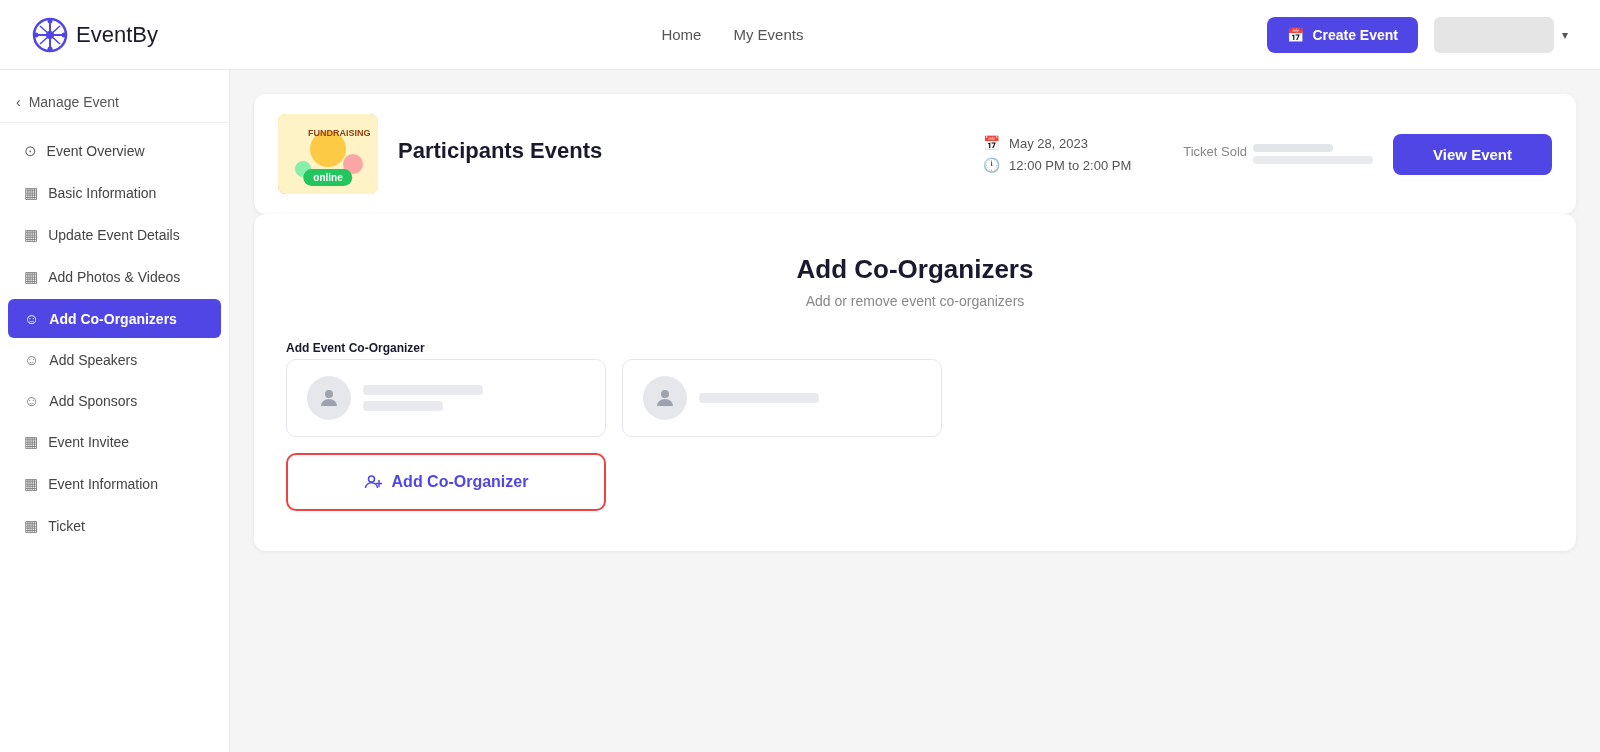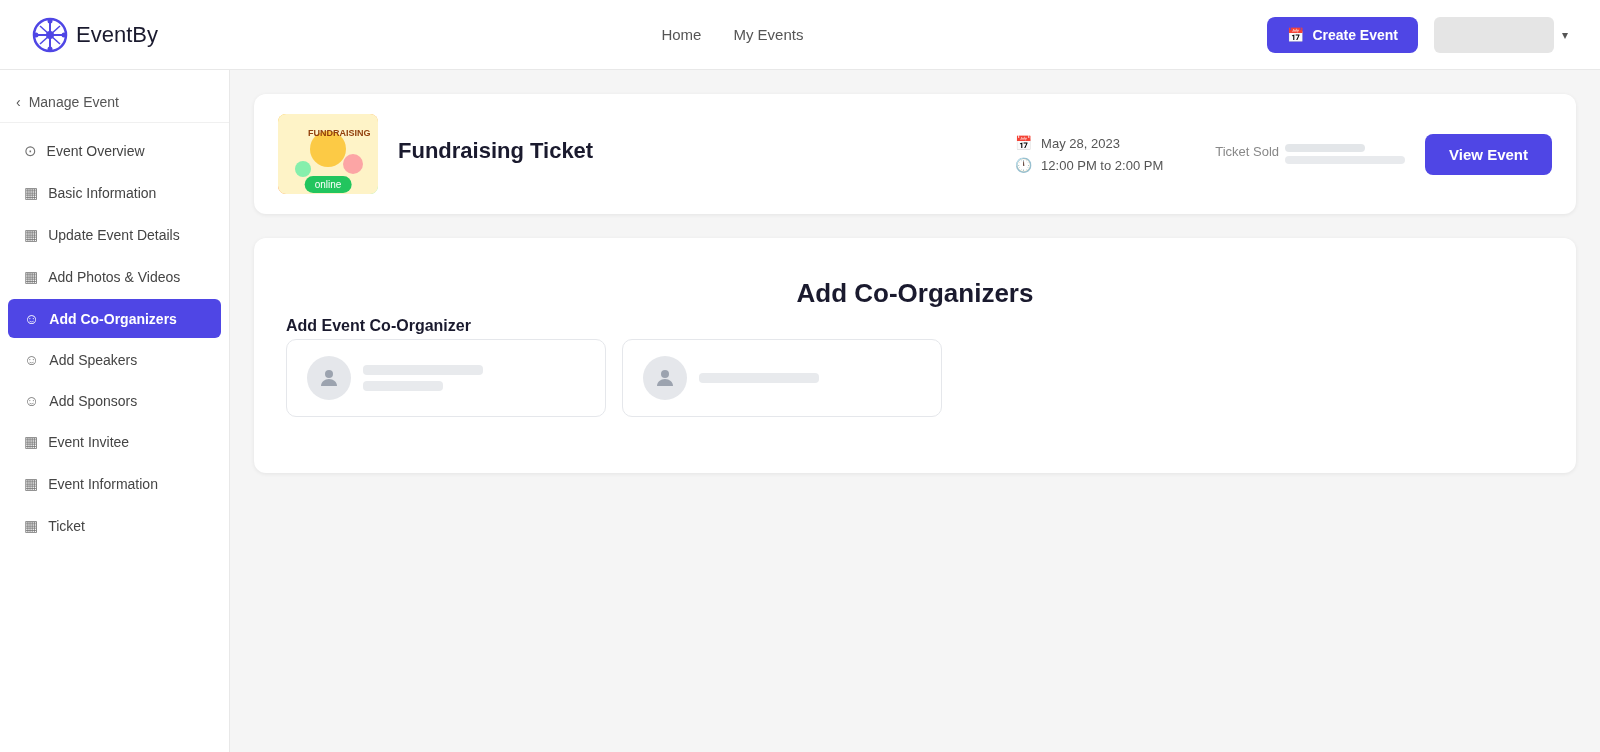--- a/index.html
+++ b/index.html
@@ -142,21 +142,20 @@
     }
 
     
     .event-card {
       background: #fff;
       border-radius: 12px;
       padding: 20px 24px;
       display: flex;
       align-items: center;
       gap: 20px;
-      margin-bottom: 24px;
       box-shadow: 0 1px 4px rgba(0,0,0,0.07);
     }
     .event-thumbnail {
       width: 100px;
       height: 80px;
       border-radius: 8px;
       overflow: hidden;
       position: relative;
       flex-shrink: 0;
     }
@@ -164,27 +163,27 @@
       width: 100%;
       height: 100%;
       background: linear-gradient(135deg, #fbbf24 0%, #f97316 40%, #fde68a 70%, #86efac 100%);
       display: flex;
       align-items: flex-end;
       justify-content: center;
       position: relative;
     }
     .fundraising-badge {
       position: absolute;
-      bottom: 1px;
+      bottom: 8px;
       left: 50%;
       transform: translateX(-50%);
       background: #22c55e;
       color: #fff;
       font-size: 10px;
-      font-weight: 400;
+      font-weight: 700;
       padding: 3px 10px;
       border-radius: 20px;
     }
     .event-info {
       flex: 1;
     }
     .event-title {
       font-size: 22px;
       font-weight: 700;
       color: #1a1a2e;
@@ -241,21 +240,21 @@
       border-radius: 4px;
       background: #d1d5db;
     }
     .ticket-bar-short { width: 80px; opacity: 0.6; }
     .ticket-bar-medium { width: 120px; opacity: 0.5; }
     .btn-view-event {
       background: #4f46e5;
       color: #fff;
       border: none;
       border-radius: 8px;
-      padding: 12px 24px;
+      padding: 12px 40px;
       font-size: 15px;
       font-weight: 600;
       cursor: pointer;
       white-space: nowrap;
     }
 
     
     .co-organizers-section {
       background: #fff;
       border-radius: 12px;
@@ -269,21 +268,21 @@
       text-align: center;
       margin-bottom: 8px;
     }
     .section-subtitle {
       font-size: 14px;
       color: #888;
       text-align: center;
       margin-bottom: 32px;
     }
     .co-org-label {
-      font-size: 16px;
+      font-size: 12px;
       font-weight: 600;
       color: #1a1a2e;
       margin-bottom: 4px;
     }
     .co-org-optional {
       font-size: 13px;
       color: #888;
       margin-bottom: 16px;
     }
     .co-org-cards {
@@ -441,21 +440,21 @@
             <rect width="100" height="80" fill="#fef3c7"></rect>
             <circle cx="50" cy="35" r="18" fill="#fbbf24" opacity="0.8"></circle>
             <text x="30" y="22" font-size="9" fill="#92400e" font-weight="bold">FUNDRAISING</text>
             <circle cx="25" cy="55" r="8" fill="#86efac"></circle>
             <circle cx="75" cy="50" r="10" fill="#fca5a5"></circle>
           </svg>
           <div class="fundraising-badge">online</div>
         </div>
       </div>
       <div class="event-info">
-        <div class="event-title">Fundraising Ticket</div>
+        <div class="event-title">Participants Events</div>
       </div>
       <div class="event-meta">
         <div class="event-meta-item">
           <span class="meta-icon">📅</span>
           <span>May 28, 2023</span>
         </div>
         <div class="event-meta-item">
           <span class="meta-icon">🕛</span>
           <span>12:00 PM to 2:00 PM</span>
         </div>
@@ -465,20 +464,21 @@
         <div class="ticket-bars">
           <div class="ticket-bar ticket-bar-short"></div>
           <div class="ticket-bar ticket-bar-medium"></div>
         </div>
       </div>
       <button class="btn-view-event">View Event</button>
     </div>
 
     <div class="co-organizers-section">
       <h2 class="section-title">Add Co-Organizers</h2>
+      <p class="section-subtitle">Add or remove event co-organizers</p>
 
       <div class="co-org-label">Add Event Co-Organizer</div>
 
       <div class="co-org-cards">
         <div class="co-org-card">
           <div class="co-org-avatar">
             <svg width="24" height="24" viewBox="0 0 24 24" fill="none">
               <circle cx="12" cy="8" r="4" fill="#9ca3af"></circle>
               <path d="M4 20c0-4 3.6-7 8-7s8 3 8 7" fill="#9ca3af"></path>
             </svg>
@@ -494,16 +494,27 @@
               <circle cx="12" cy="8" r="4" fill="#9ca3af"></circle>
               <path d="M4 20c0-4 3.6-7 8-7s8 3 8 7" fill="#9ca3af"></path>
             </svg>
           </div>
           <div class="co-org-name-blur">
             <div class="blur-bar blur-bar-long"></div>
           </div>
         </div>
       </div>
 
+      <div class="add-co-org-btn-wrapper">
+        <button class="btn-add-co-organizer">
+          <svg width="18" height="18" viewBox="0 0 24 24" fill="none">
+            <circle cx="10" cy="8" r="4" stroke="#4f46e5" stroke-width="2"></circle>
+            <path d="M2 20c0-4 3.6-7 8-7s8 3 8 7" stroke="#4f46e5" stroke-width="2"></path>
+            <line x1="20" y1="10" x2="20" y2="18" stroke="#4f46e5" stroke-width="2" stroke-linecap="round"></line>
+            <line x1="16" y1="14" x2="24" y2="14" stroke="#4f46e5" stroke-width="2" stroke-linecap="round"></line>
+          </svg>
+          <span>Add Co-Organizer</span>
+        </button>
+      </div>
     </div>
 
   </main>
 </div>
 
 </body></html>

